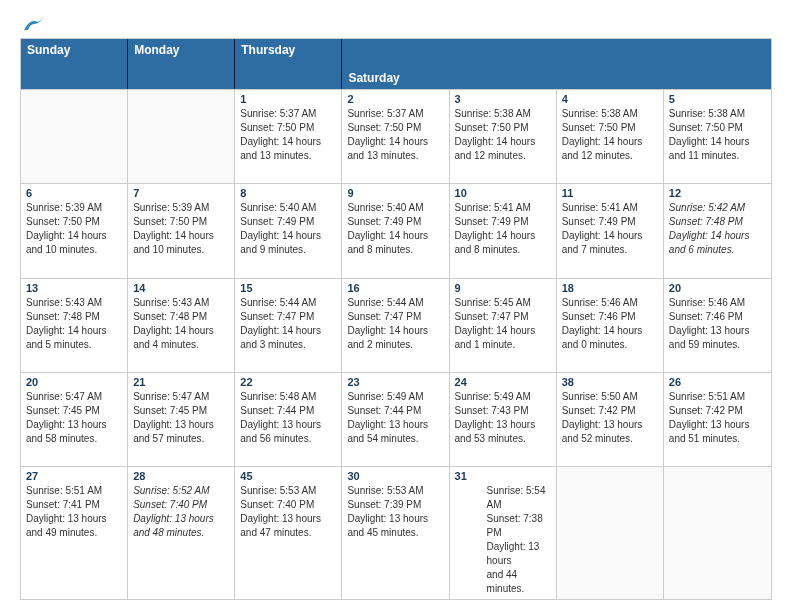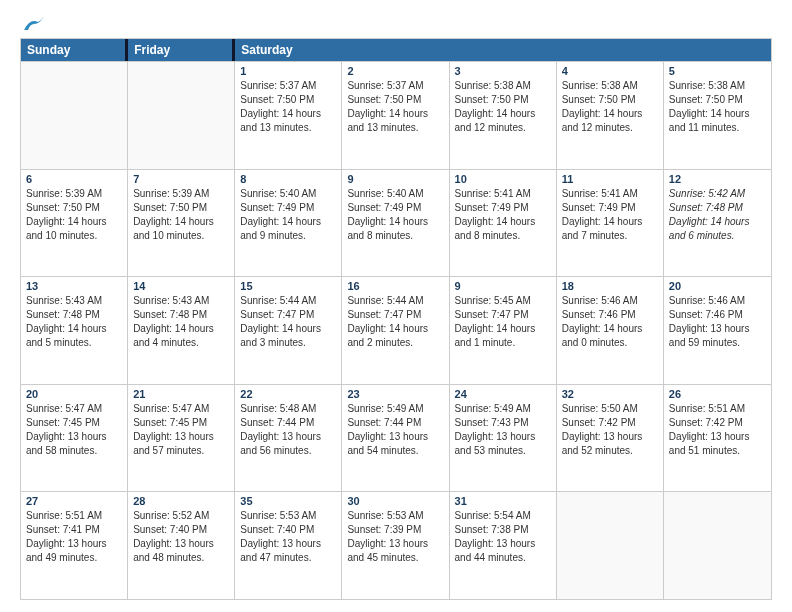--- a/index.html
+++ b/index.html
@@ -50,24 +50,24 @@
     .cal-header {
       display: grid;
       grid-template-columns: repeat(7, 1fr);
       background: #2e6da4;
     }
     .cal-header-cell {
       color: #fff;
       font-size: 12px;
       font-weight: bold;
       padding: 4px 6px;
-      border-right: 3px solid #0f172a;
+      border-right: 1px solid #0f172a;
       text-align: left;
     }
-    .cal-header-cell:last-child { border-right: none; }
+    .cal-header-cell:last-child { border-right: none; margin-top: 28px; }
     .cal-body {
       flex: 1;
       display: flex;
       flex-direction: column;
     }
     .cal-row {
       display: grid;
       grid-template-columns: repeat(7, 1fr);
       flex: 1;
       border-top: 1px solid #ccc;
@@ -112,21 +112,22 @@
     </div>
     <div class="title-block">
       <div class="month-year"></div>
       <div class="location"></div>
     </div>
   </div>
 
   <div class="calendar">
     <div class="cal-header" id="cal-header">
         <div class="cal-header-cell">Sunday</div>
-        <div class="cal-header-cell">Friday</div>
+        <div class="cal-header-cell">Monday</div>
+        <div class="cal-header-cell">Thursday</div>
         <div class="cal-header-cell">Saturday</div>
       </div>
     <div class="cal-body" id="cal-body">
         <div class="cal-row">
           <div class="cal-cell empty"></div>
           <div class="cal-cell empty"></div>
           <div class="cal-cell">
             <span class="cell-day">1</span>
             <div class="cell-info" style="white-space: pre-line;">Sunrise: 5:37 AM
 Sunset: 7:50 PM
@@ -294,21 +295,21 @@
 and 54 minutes.</div>
           </div>
           <div class="cal-cell">
             <span class="cell-day">24</span>
             <div class="cell-info" style="white-space: pre-line;">Sunrise: 5:49 AM
 Sunset: 7:43 PM
 Daylight: 13 hours
 and 53 minutes.</div>
           </div>
           <div class="cal-cell">
-            <span class="cell-day">32</span>
+            <span class="cell-day">38</span>
             <div class="cell-info" style="white-space: pre-line;">Sunrise: 5:50 AM
 Sunset: 7:42 PM
 Daylight: 13 hours
 and 52 minutes.</div>
           </div>
           <div class="cal-cell">
             <span class="cell-day">26</span>
             <div class="cell-info" style="white-space: pre-line;">Sunrise: 5:51 AM
 Sunset: 7:42 PM
 Daylight: 13 hours
@@ -318,42 +319,42 @@
         <div class="cal-row">
           <div class="cal-cell">
             <span class="cell-day">27</span>
             <div class="cell-info" style="white-space: pre-line;">Sunrise: 5:51 AM
 Sunset: 7:41 PM
 Daylight: 13 hours
 and 49 minutes.</div>
           </div>
           <div class="cal-cell">
             <span class="cell-day">28</span>
-            <div class="cell-info" style="white-space: pre-line;">Sunrise: 5:52 AM
+            <div class="cell-info" style="white-space: pre-line; font-style: italic;">Sunrise: 5:52 AM
 Sunset: 7:40 PM
 Daylight: 13 hours
 and 48 minutes.</div>
           </div>
           <div class="cal-cell">
-            <span class="cell-day">35</span>
+            <span class="cell-day">45</span>
             <div class="cell-info" style="white-space: pre-line;">Sunrise: 5:53 AM
 Sunset: 7:40 PM
 Daylight: 13 hours
 and 47 minutes.</div>
           </div>
           <div class="cal-cell">
             <span class="cell-day">30</span>
             <div class="cell-info" style="white-space: pre-line;">Sunrise: 5:53 AM
 Sunset: 7:39 PM
 Daylight: 13 hours
 and 45 minutes.</div>
           </div>
           <div class="cal-cell">
             <span class="cell-day">31</span>
-            <div class="cell-info" style="white-space: pre-line;">Sunrise: 5:54 AM
+            <div class="cell-info" style="white-space: pre-line; margin-left: 32px;">Sunrise: 5:54 AM
 Sunset: 7:38 PM
 Daylight: 13 hours
 and 44 minutes.</div>
           </div>
           <div class="cal-cell empty"></div>
           <div class="cal-cell empty"></div>
         </div>
       </div>
   </div>
 </div>

